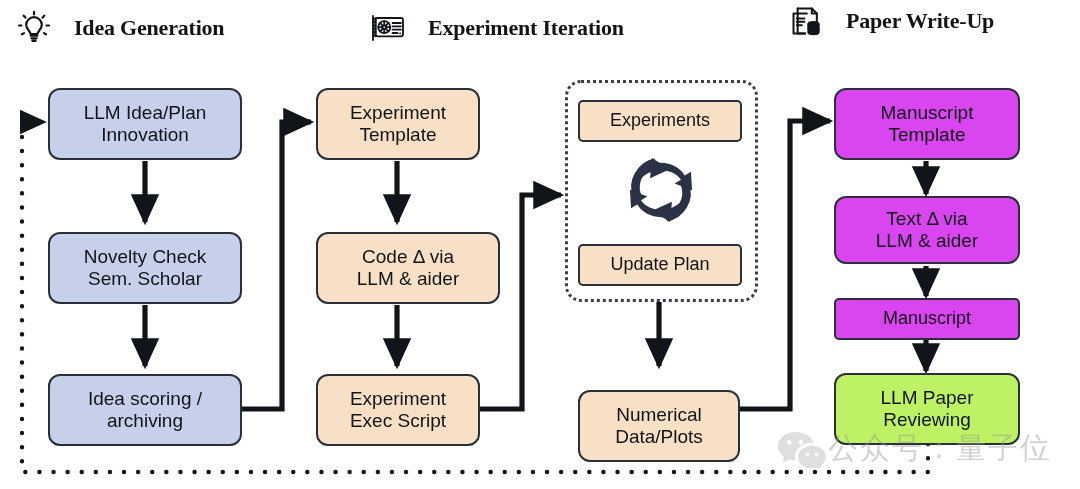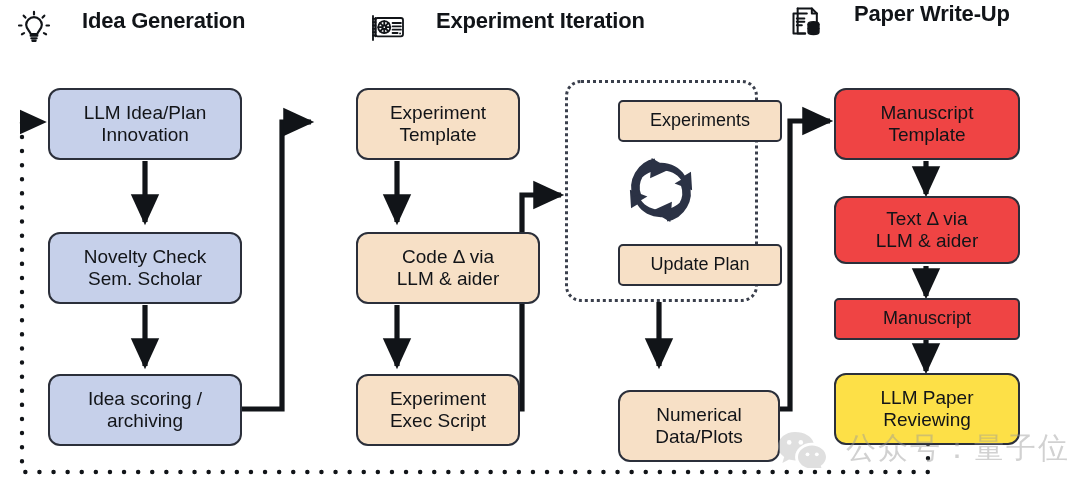--- a/index.html
+++ b/index.html
@@ -2,50 +2,50 @@
 <html><head>
 <meta charset="utf-8">
 <style>
   html,body{margin:0;padding:0;background:#ffffff;}
   body{width:1080px;height:489px;position:relative;overflow:hidden;
        font-family:"Liberation Sans","DejaVu Sans",sans-serif;color:#1b1f2a;}
 
   #stage{position:absolute;left:0;top:0;width:1080px;height:489px;}
 
   
-  .sec-header{position:absolute;display:flex;align-items:flex-start;gap:28px;}
+  .sec-header{position:absolute;display:flex;align-items:center;gap:20px;font-family:Liberation Serif, serif;}
   .sec-header .hdr-label{font-size:22px;font-weight:bold;letter-spacing:-.2px;
        color:#111418;white-space:nowrap;}
   .hdr-icon{width:40px;height:40px;flex:none;display:block;}
 
   
   .node{position:absolute;box-sizing:border-box;border:2.5px solid #2b2f3a;
         border-radius:12px;display:flex;align-items:center;justify-content:center;
         text-align:center;line-height:1.18;font-size:19px;color:#121418;
         padding:4px 6px;}
   .node span{display:block;white-space:pre-line;}
   .n-blue {background:#c6d0ea;}
-  .n-peach{background:#f7e0c6;margin-left:40px;}
-  .n-gray {background:#ef4444;}
-  .n-green{background:#fde047;}
+  .n-peach{background:#f7e0c6;}
+  .n-gray {background:#d946ef;}
+  .n-green{background:#bef264;}
   .n-small{font-size:18px;border-radius:5px;}
 
   
   .dotted-group{position:absolute;box-sizing:border-box;
       border:3px dotted #3a3f4c;border-radius:16px;background:transparent;}
 
   
   svg.layer{position:absolute;left:0;top:0;width:1080px;height:489px;
       pointer-events:none;overflow:visible;}
 
   
   .cycle-icon{position:absolute;width:78px;height:70px;}
 
   
-  .watermark{position:absolute;display:flex;align-items:center;gap:18px;
+  .watermark{position:absolute;display:flex;align-items:center;gap:0;
       opacity:.45;}
   .wm-text{font-size:30px;color:#9a9a9a;font-family:"DejaVu Sans",sans-serif;
       letter-spacing:2px;white-space:nowrap;}
 </style>
 </head>
 <body>
 
 <div id="stage">
 
   <div class="sec-header" style="left:14px;top:8px;">

